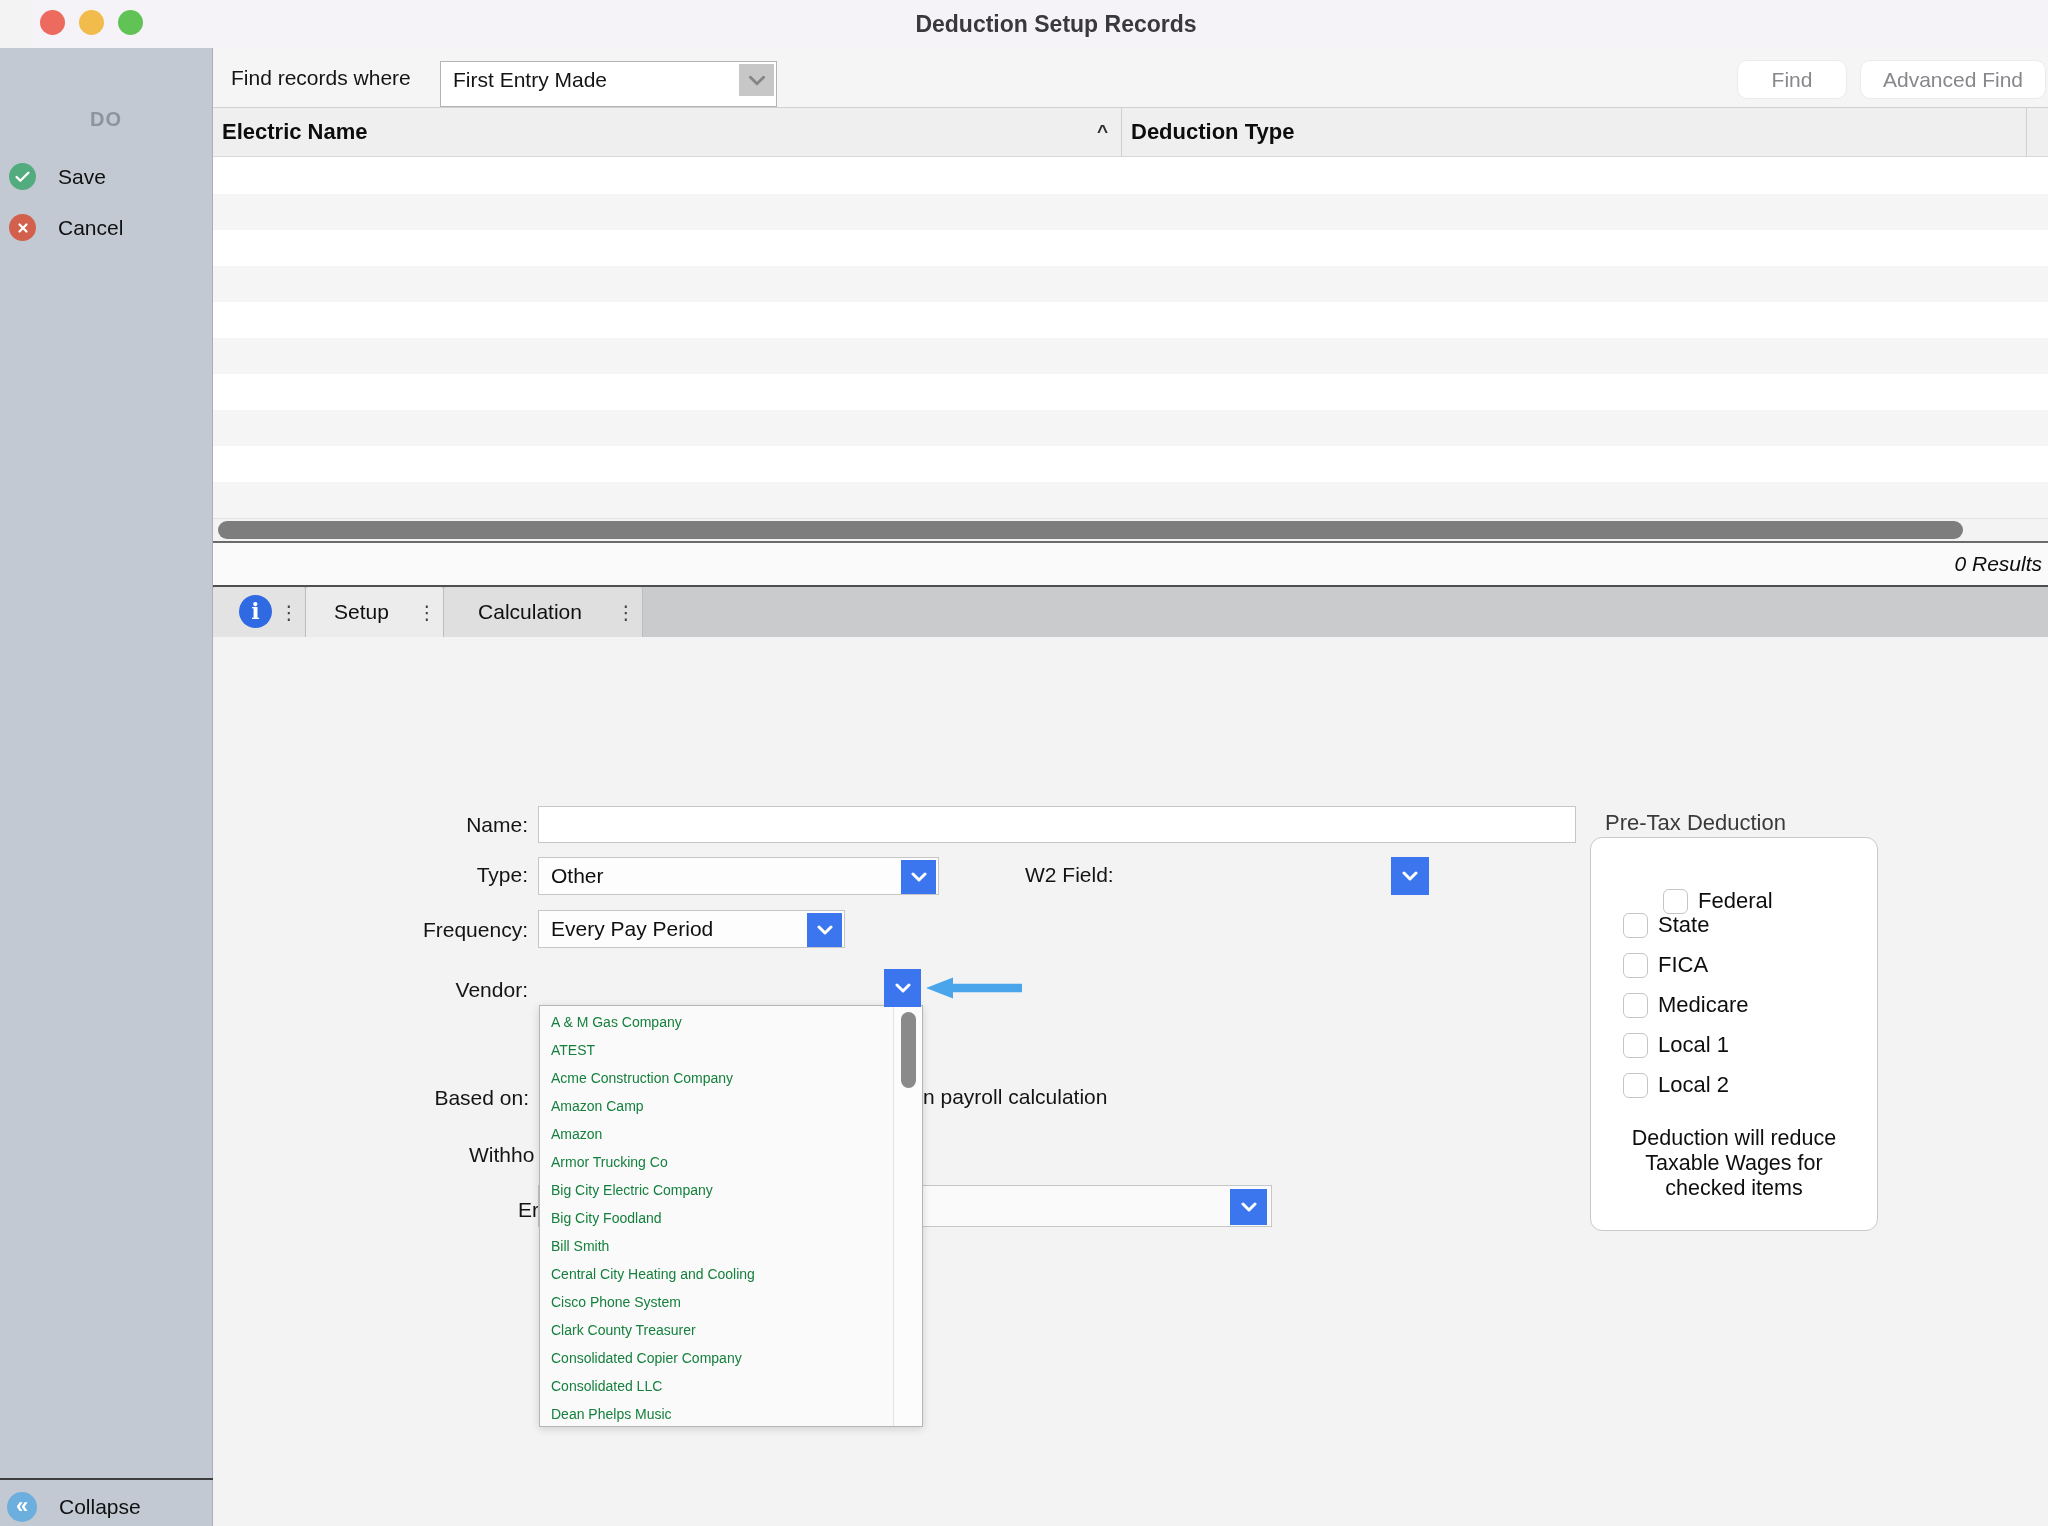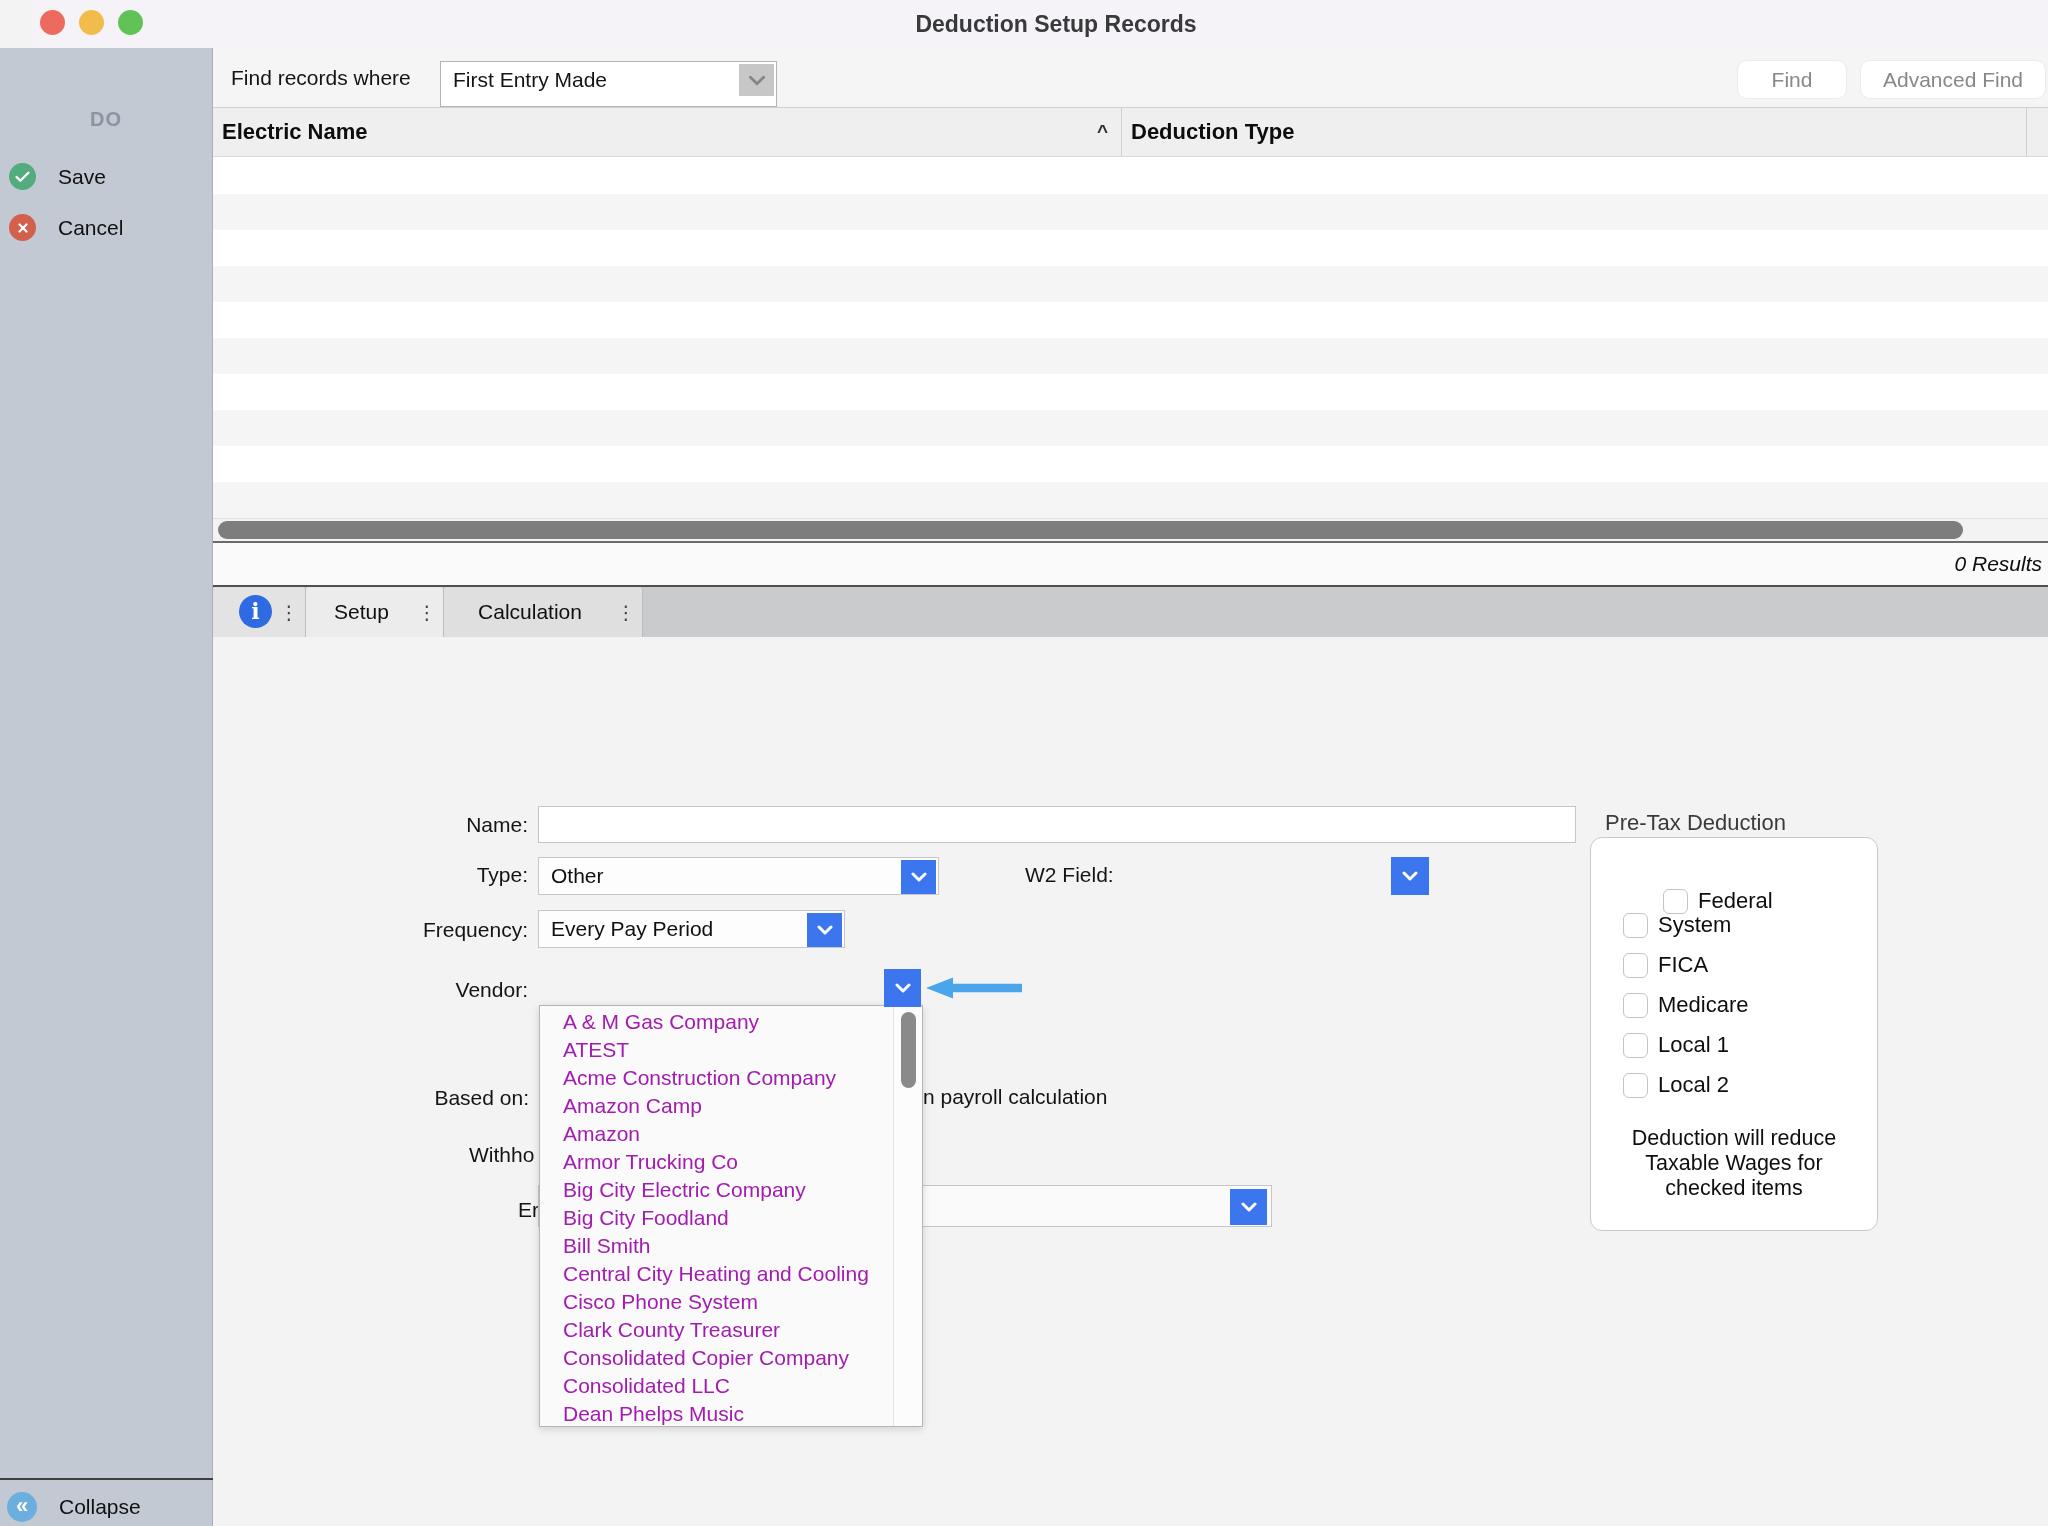--- a/index.html
+++ b/index.html
@@ -95,21 +95,21 @@
   #payroll-text{left:710px;top:447px;line-height:26px;}
   #withho-label{left:256px;top:506px;z-index:1;}
   #er-label{left:305px;top:561px;z-index:1;}
   #er-field{left:325px;top:548px;width:734px;height:42px;background:#fafafa;z-index:1;}
   #er-field .bluebtn{top:3px;right:4px;width:37px;height:36px;}
 
   
   #vendor-list{position:absolute;left:326px;top:368px;width:384px;height:422px;background:#fafafa;
                border:1px solid #b5b5b5;box-shadow:0 2px 8px rgba(0,0,0,.14);box-sizing:border-box;z-index:5;}
   #vendor-items{position:absolute;left:0;top:2px;right:29px;}
-  .vli{height:28px;line-height:28px;padding-left:23px;font-size:21px;color:#a21caf;white-space:nowrap;overflow:hidden;}
+  .vli{height:28px;line-height:28px;padding-left:11px;font-size:14px;color:#15803d;white-space:nowrap;overflow:hidden;}
   #vscrollcol{position:absolute;top:0;right:0;bottom:0;width:29px;background:#fcfcfc;border-left:1px solid #e3e3e3;box-sizing:border-box;}
   #vthumb{position:absolute;left:7px;top:6px;width:15px;height:76px;border-radius:7.5px;background:#8a8a8a;}
 
   
   #pretax-label{left:1392px;top:173px;font-size:22px;color:#3a3a3c;}
   #pretax-box{position:absolute;left:1377px;top:200px;width:288px;height:394px;background:#fff;
               border:1px solid #c9c9c9;border-radius:12px;box-sizing:border-box;}
   .cbrow{position:absolute;left:32px;display:flex;align-items:center;}
   .cb{width:25px;height:25px;background:#fff;border:1.5px solid #c4c4c4;border-radius:6px;box-sizing:border-box;flex:none;}
   .cbl{margin-left:10px;font-size:22px;color:#0e0e0e;}
@@ -299,21 +299,21 @@
     </div>
 
     <div id="pretax-label" class="flabel" style="font-size:22px;">Pre-Tax Deduction</div>
     <div id="pretax-box">
       <div class="cbrow" style="top:50px;padding-left:40px;">
         <span class="cb"></span>
         <span class="cbl">Federal</span>
       </div>
       <div class="cbrow" style="top:74px;">
         <span class="cb"></span>
-        <span class="cbl">System</span>
+        <span class="cbl">State</span>
       </div>
       <div class="cbrow" style="top:114px;">
         <span class="cb"></span>
         <span class="cbl">FICA</span>
       </div>
       <div class="cbrow" style="top:154px;">
         <span class="cb"></span>
         <span class="cbl">Medicare</span>
       </div>
       <div class="cbrow" style="top:194px;">

